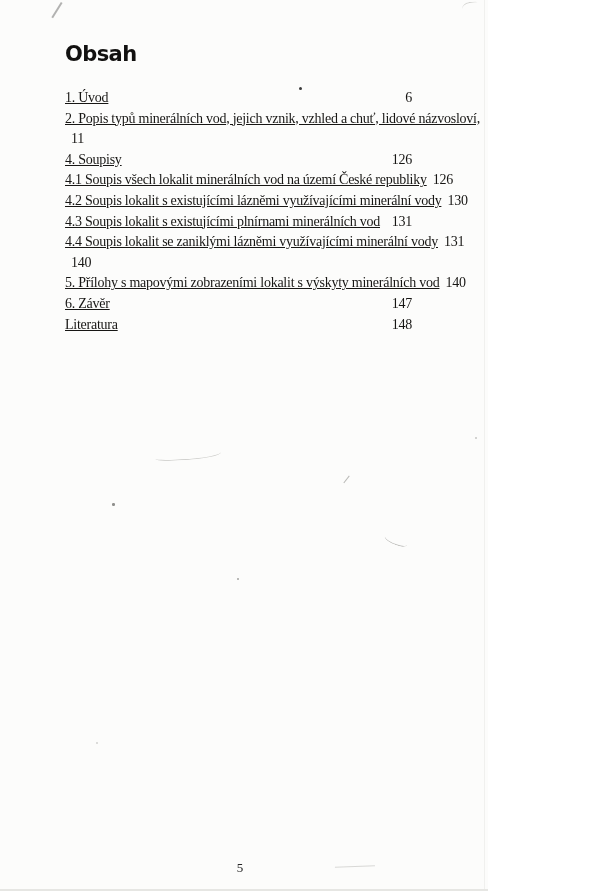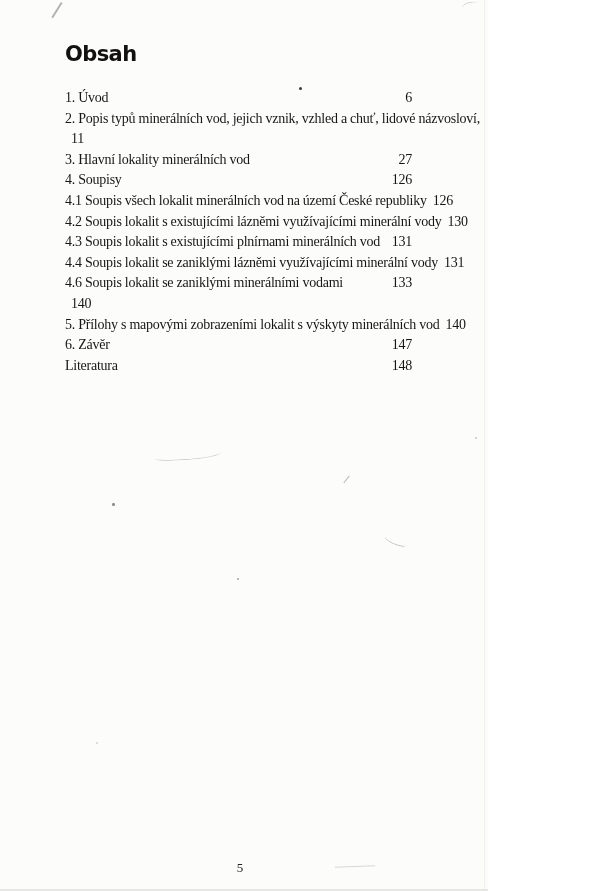--- a/index.html
+++ b/index.html
@@ -32,21 +32,21 @@
   .toc-row {
     display: flex;
     justify-content: space-between;
     align-items: baseline;
     font-size: 14px;
     line-height: 20.6px;
     letter-spacing: -0.25px;
     white-space: nowrap;
   }
 
-  .toc-label { flex: 0 1 auto; overflow: visible; }
+  .toc-label { flex: 0 1 auto; overflow: visible; text-decoration: underline; }
   .toc-page  { flex: 0 0 auto; margin-left: 6px; text-align: right; }
 
   .toc-row.indent-1 .toc-label { padding-left: 14px; }
   .toc-row.indent-2 .toc-label { padding-left: 8px; }
 
   .footer-page-number {
     position: absolute;
     left: 0;
     right: 8px;
     bottom: 15px;
@@ -103,46 +103,38 @@
     <span class="toc-page">6</span>
   </div>
         <div class="toc-row indent-0">
     <span class="toc-label">2. Popis typů minerálních vod, jejich vznik, vzhled a chuť, lidové názvosloví,</span>
     <span class="toc-page"></span>
   </div>
         <div class="toc-row indent-1">
     <span class="toc-page">11</span>
   </div>
         <div class="toc-row indent-0">
-    <span class="toc-label">3. Hlavní lokality minerálních vod</span>
-    <span class="toc-page">27</span>
-  </div>
-        <div class="toc-row indent-0">
     <span class="toc-label">4. Soupisy</span>
     <span class="toc-page">126</span>
   </div>
         <div class="toc-row indent-0">
     <span class="toc-label">4.1 Soupis všech lokalit minerálních vod na území České republiky</span>
     <span class="toc-page">126</span>
   </div>
         <div class="toc-row indent-0">
     <span class="toc-label">4.2 Soupis lokalit s existujícími lázněmi využívajícími minerální vody</span>
     <span class="toc-page">130</span>
   </div>
         <div class="toc-row indent-0">
     <span class="toc-label">4.3 Soupis lokalit s existujícími plnírnami minerálních vod</span>
     <span class="toc-page">131</span>
   </div>
         <div class="toc-row indent-0">
     <span class="toc-label">4.4 Soupis lokalit se zaniklými lázněmi využívajícími minerální vody</span>
     <span class="toc-page">131</span>
-  </div>
-        <div class="toc-row indent-0">
-    <span class="toc-label">4.6 Soupis lokalit se zaniklými minerálními vodami</span>
-    <span class="toc-page">133</span>
   </div>
         <div class="toc-row indent-2">
     <span class="toc-page">140</span>
   </div>
         <div class="toc-row indent-0">
     <span class="toc-label">5. Přílohy s mapovými zobrazeními lokalit s výskyty minerálních vod</span>
     <span class="toc-page">140</span>
   </div>
         <div class="toc-row indent-0">
     <span class="toc-label">6. Závěr</span>

